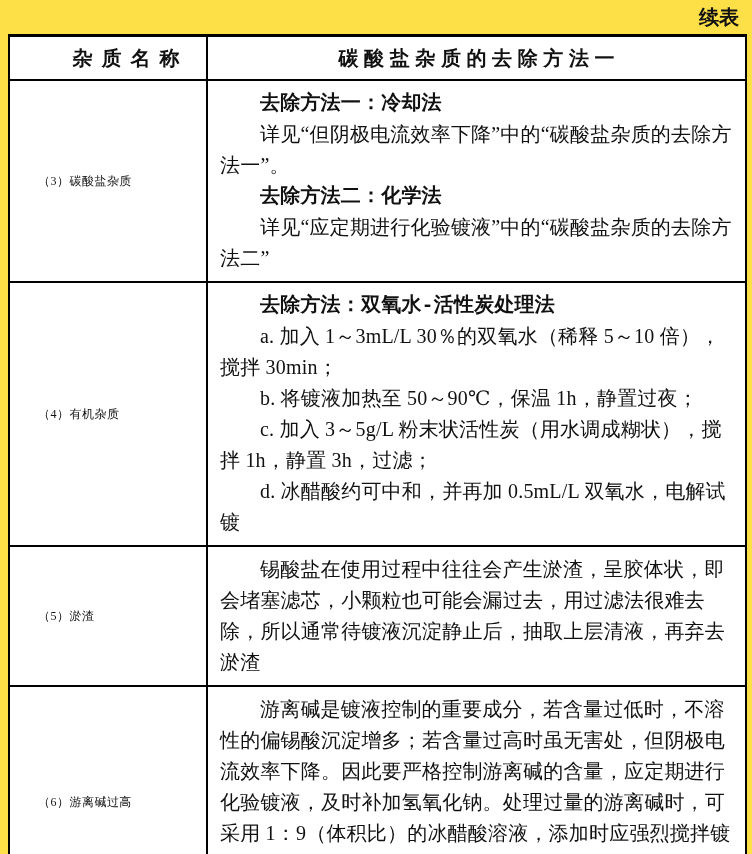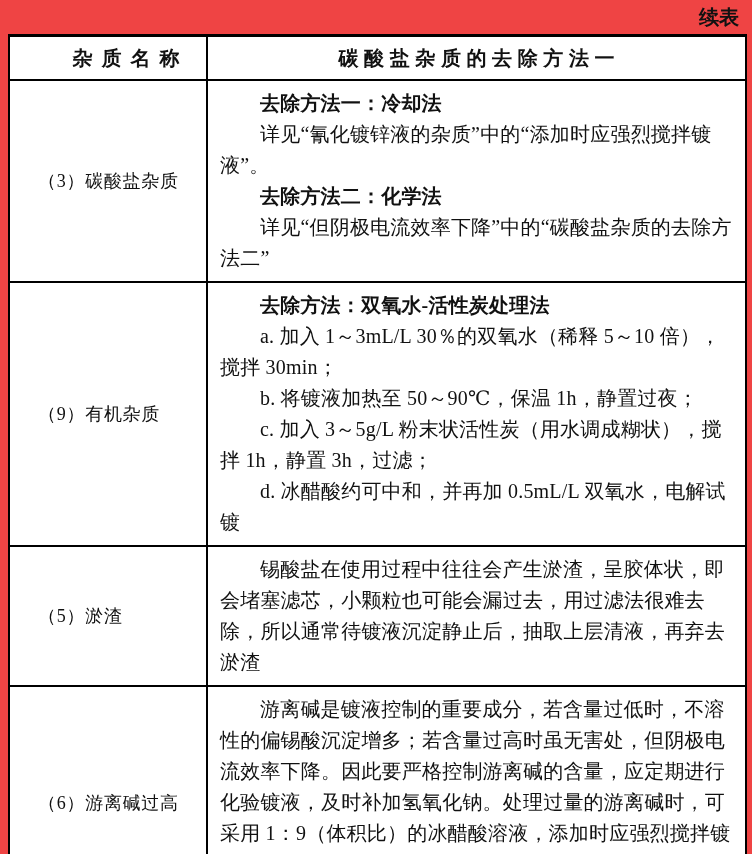--- a/index.html
+++ b/index.html
@@ -8,21 +8,21 @@
     background: #ffffff;
     width: 752px;
     font-family: "Liberation Serif", "DejaVu Serif", serif;
     color: #111111;
   }
   .page {
     width: 752px;
     height: 854px;
     box-sizing: border-box;
     padding: 5px 7px 0 8px;
-    background: #ef4444;
+    background: #fde047;
     overflow: hidden;
   }
   .continued-label {
     text-align: right;
     font-weight: bold;
     font-size: 20px;
     line-height: 24px;
     padding-right: 6px;
     margin-bottom: 5px;
   }
@@ -46,37 +46,37 @@
     font-size: 20px;
     font-weight: bold;
     height: 42px;
     text-align: center;
     vertical-align: middle;
     padding: 0;
   }
   th.th-name { letter-spacing: 0.45em; text-indent: 0.45em; padding-left: 36px; }
   th.th-desc { letter-spacing: 0.28em; text-indent: 0.28em; }
   td.name-cell {
-    font-size: 18px;
+    font-size: 12px;
     vertical-align: middle;
     padding: 4px 4px 4px 28px;
     letter-spacing: 0.04em;
   }
   td.desc-cell {
     font-size: 20px;
     vertical-align: middle;
     padding: 7px 9px 7px 12px;
   }
   td.desc-cell p {
     margin: 0;
     text-indent: 2em;
     line-height: 31px;
     letter-spacing: 0.01em;
   }
-  td.desc-cell p.bold { font-weight: bold; }
+  td.desc-cell p.bold { font-weight: bold; font-family: Liberation Mono, monospace; }
   tr.row-sludge td { height: 104px; margin-left: 8px; }
 </style>
 </head>
 <body>
 
 <div class="page">
   <div class="continued-label">续表</div>
 
   <table class="impurity-table">
     <colgroup>
@@ -87,27 +87,27 @@
       <tr>
         <th class="th-name">杂质名称</th>
         <th class="th-desc">碳酸盐杂质的去除方法一</th>
       </tr>
     </thead>
     <tbody id="table-body">
         <tr class="row-carbonate">
           <td class="name-cell">（3）碳酸盐杂质</td>
           <td class="desc-cell">
             <p class="bold">去除方法一：冷却法</p>
-            <p class="">详见“氰化镀锌液的杂质”中的“添加时应强烈搅拌镀液”。</p>
+            <p class="">详见“但阴极电流效率下降”中的“碳酸盐杂质的去除方法一”。</p>
             <p class="bold">去除方法二：化学法</p>
-            <p class="">详见“但阴极电流效率下降”中的“碳酸盐杂质的去除方法二”</p>
+            <p class="">详见“应定期进行化验镀液”中的“碳酸盐杂质的去除方法二”</p>
           </td>
         </tr>
         <tr class="row-organic">
-          <td class="name-cell">（9）有机杂质</td>
+          <td class="name-cell">（4）有机杂质</td>
           <td class="desc-cell">
             <p class="bold">去除方法：双氧水-活性炭处理法</p>
             <p class="">a. 加入 1～3mL/L 30％的双氧水（稀释 5～10 倍），搅拌 30min；</p>
             <p class="">b. 将镀液加热至 50～90℃，保温 1h，静置过夜；</p>
             <p class="">c. 加入 3～5g/L 粉末状活性炭（用水调成糊状），搅拌 1h，静置 3h，过滤；</p>
             <p class="">d. 冰醋酸约可中和，并再加 0.5mL/L 双氧水，电解试镀</p>
           </td>
         </tr>
         <tr class="row-sludge">
           <td class="name-cell">（5）淤渣</td>

